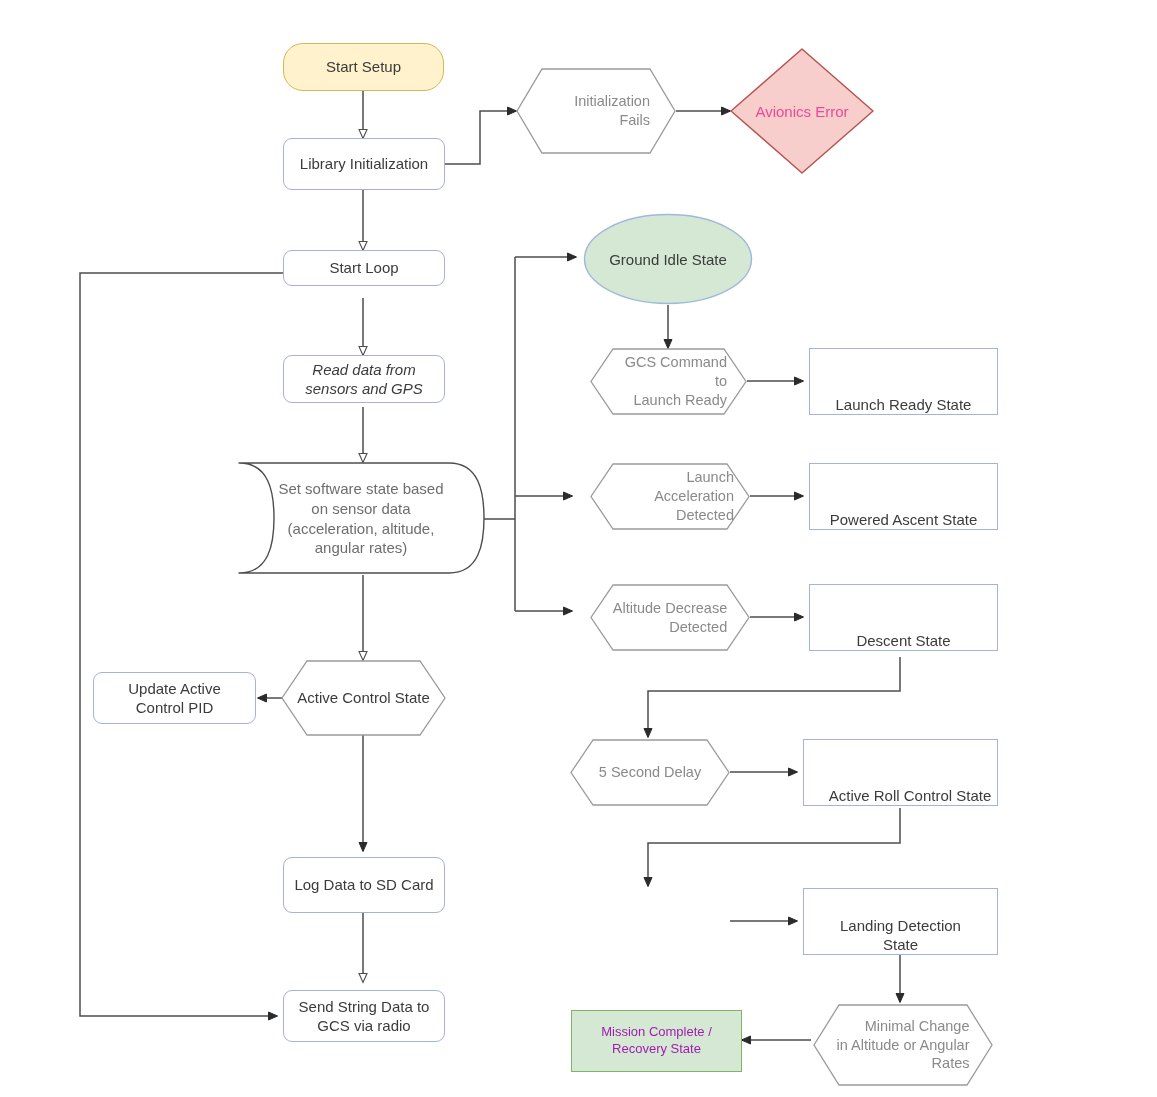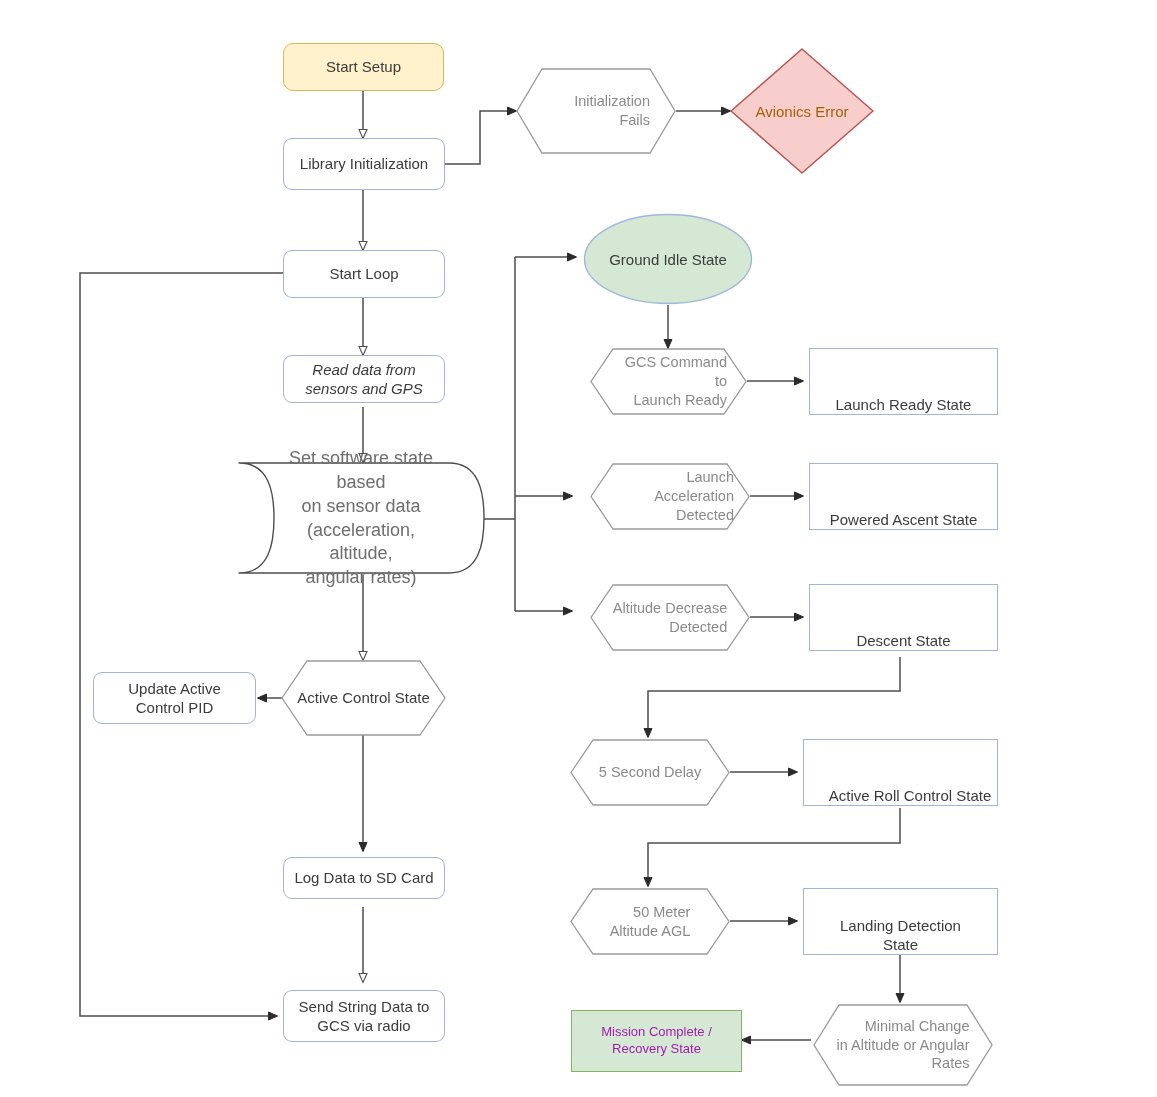--- a/index.html
+++ b/index.html
@@ -38,21 +38,21 @@
   .proc {
     border: 1.3px solid #a3b2df;
     border-radius: 9px;
     background: #ffffff;
     color: #3b3b3b;
     font-size: 15px;
   }
   
   .term-yellow {
     border: 1.4px solid #d6b656;
-    border-radius: 10px;
+    border-radius: 20px;
     background: #fff2cc;
     color: #3b3b3b;
     font-size: 15px;
   }
   
   .rect {
     border: 1.3px solid #a3b2df;
     background: #ffffff;
     color: #3b3b3b;
     font-size: 15px;
@@ -99,29 +99,29 @@
     position: absolute; left: 0; top: 0; width: 100%; height: 100%;
     display: flex; align-items: center; justify-content: center;
     color: #3b3b3b; font-size: 15px; text-align: center;
   }
   
   .diamond-wrap { position: absolute; }
   .diamond-wrap svg { position: absolute; left: 0; top: 0; }
   .diamond-label {
     position: absolute; left: 0; top: 0; width: 100%; height: 100%;
     display: flex; align-items: center; justify-content: center;
-    color: #a16207; font-size: 15px; text-align: center;
+    color: #ec4899; font-size: 15px; text-align: center;
   }
   
   .tape-wrap { position: absolute; }
   .tape-wrap svg { position: absolute; left: 0; top: 0; }
   .tape-label {
     position: absolute; left: 0; top: 0; width: 100%; height: 100%;
     display: flex; align-items: center; justify-content: center;
-    color: #6e6e6e; font-size: 18px; text-align: center;
+    color: #6e6e6e; font-size: 15px; text-align: center;
     line-height: 1.32; white-space: pre-line;
     box-sizing: border-box; padding: 0 40px;
   }
 </style>
 </head>
 <body>
 
 <div id="canvas">
 
   <svg id="wires" viewBox="0 0 1157 1097" xmlns="http://www.w3.org/2000/svg">
@@ -204,21 +204,21 @@
     <div class="hex-label">Initialization Fails</div>
   </div>
 
   <div class="diamond-wrap" style="left:728px; top:46px; width:148px; height:130px;">
     <svg width="148" height="130" viewBox="0 0 148 130" xmlns="http://www.w3.org/2000/svg">
       <path d="M74,3 L145,65 L74,127 L3,65 Z" fill="#f8cecc" stroke="#b85450" stroke-width="1.5" stroke-linejoin="round"></path>
     </svg>
     <div class="diamond-label">Avionics Error</div>
   </div>
 
-  <div class="node proc" style="left:283px; top:250px; width:162px; height:48px;">
+  <div class="node proc" style="left:283px; top:250px; width:162px; height:36px;">
     <span>Start Loop</span>
   </div>
 
   <div class="node proc" style="left:283px; top:355px; width:162px; height:48px;font-style:italic;">
     <span>Read data from
 sensors and GPS</span>
   </div>
 
   <div class="tape-wrap" style="left:236px; top:462px; width:250px; height:113px;">
     <svg width="250" height="113" viewBox="0 0 250 113" xmlns="http://www.w3.org/2000/svg">
@@ -235,21 +235,21 @@
       <polygon points="26,1 139,1 164,38 139,75 26,75 1,38" fill="#ffffff" stroke="#9a9a9a" stroke-width="1.3"></polygon>
     </svg>
     <div class="hex-label" style="color:#3b3b3b; font-size:15px; padding:0 8px;">Active Control State</div>
   </div>
 
   <div class="node proc" style="left:93px; top:672px; width:163px; height:52px;">
     <span>Update Active
 Control PID</span>
   </div>
 
-  <div class="node proc" style="left:283px; top:857px; width:162px; height:42px;">
+  <div class="node proc" style="left:283px; top:857px; width:162px; height:56px;">
     <span>Log Data to SD Card</span>
   </div>
 
   <div class="node proc" style="left:283px; top:990px; width:162px; height:52px;">
     <span>Send String Data to
 GCS via radio</span>
   </div>
 
   <div class="ellipse-wrap" style="left:583px; top:213px; width:170px; height:92px;">
     <svg width="170" height="92" viewBox="0 0 170 92" xmlns="http://www.w3.org/2000/svg">
@@ -298,27 +298,20 @@
     <svg width="160" height="67" viewBox="0 0 160 67" xmlns="http://www.w3.org/2000/svg">
       <polygon points="23,1 137,1 159,33.5 137,66 23,66 1,33.5" fill="#ffffff" stroke="#9a9a9a" stroke-width="1.3"></polygon>
     </svg>
     <div class="hex-label" style="padding:12px 16px;">5 Second Delay</div>
   </div>
 
   <div class="node rect" style="left:803px; top:739px; width:195px; height:67px;padding-left:19px;">
     <span>Active Roll Control State</span>
   </div>
 
-  <div class="hex-wrap" style="left:570px; top:888px; width:160px; height:67px;">
-    <svg width="160" height="67" viewBox="0 0 160 67" xmlns="http://www.w3.org/2000/svg">
-      <polygon points="23,1 137,1 159,33.5 137,66 23,66 1,33.5" fill="#ffffff" stroke="#9a9a9a" stroke-width="1.3"></polygon>
-    </svg>
-    <div class="hex-label" style="padding:0 20px;">50 Meter
-Altitude AGL</div>
-  </div>
 
   <div class="node rect" style="left:803px; top:888px; width:195px; height:67px;">
     <span>Landing Detection
 State</span>
   </div>
 
   <div class="hex-wrap" style="left:813px; top:1004px; width:180px; height:82px;">
     <svg width="180" height="82" viewBox="0 0 180 82" xmlns="http://www.w3.org/2000/svg">
       <polygon points="26,1 154,1 179,41 154,81 26,81 1,41" fill="#ffffff" stroke="#9a9a9a" stroke-width="1.3"></polygon>
     </svg>

